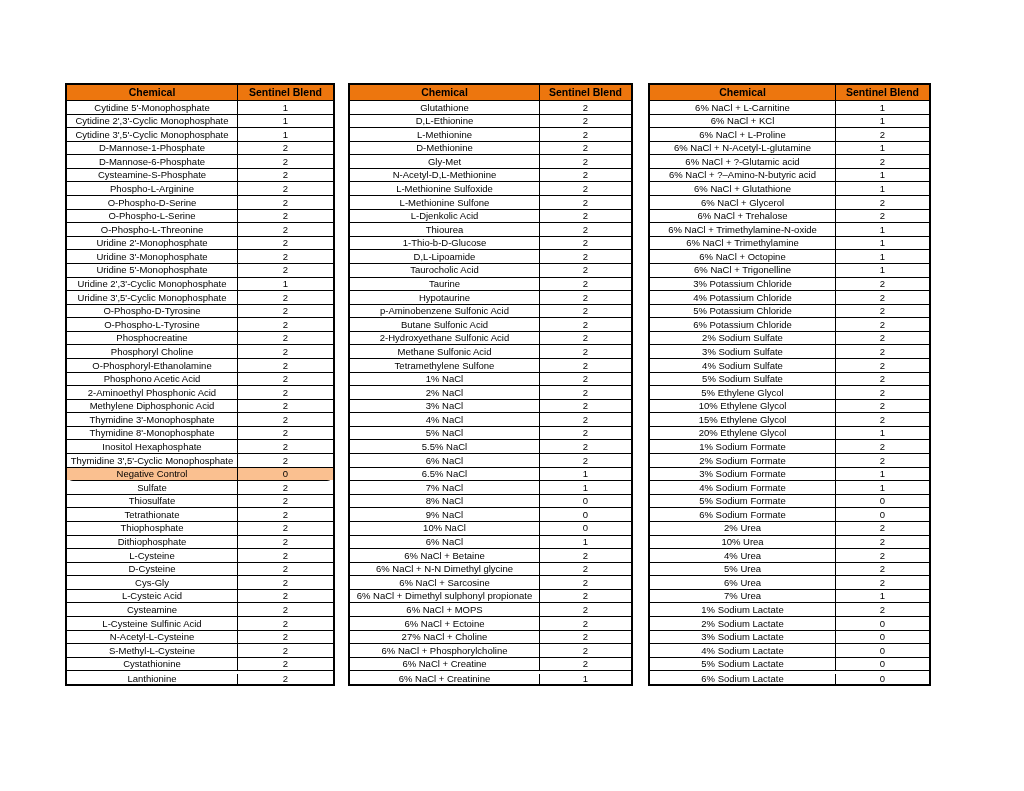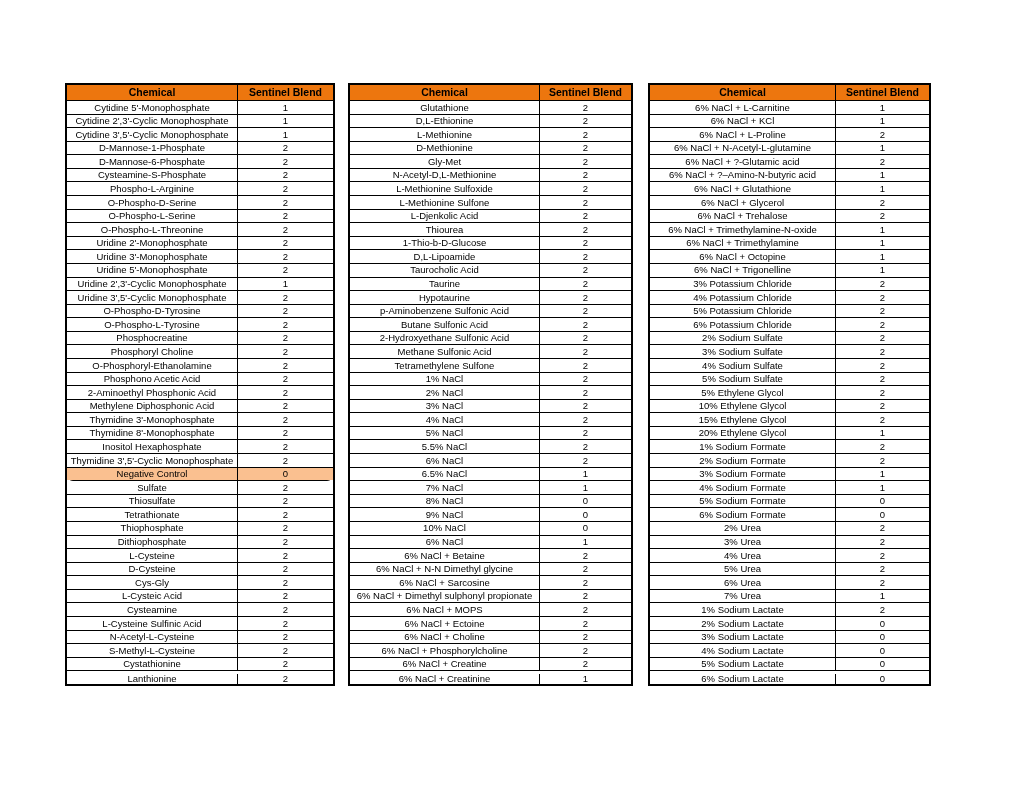--- a/index.html
+++ b/index.html
@@ -472,21 +472,21 @@
           <div class="cell c1">6% NaCl + MOPS</div>
           <div class="cell c2">2</div>
         </div>
 
         <div class="row">
           <div class="cell c1">6% NaCl + Ectoine</div>
           <div class="cell c2">2</div>
         </div>
 
         <div class="row">
-          <div class="cell c1">6% NaCl + Choline</div>
+          <div class="cell c1">27% NaCl + Choline</div>
           <div class="cell c2">2</div>
         </div>
 
         <div class="row">
           <div class="cell c1">6% NaCl + Phosphorylcholine</div>
           <div class="cell c2">2</div>
         </div>
 
         <div class="row">
           <div class="cell c1">6% NaCl + Creatine</div>
@@ -661,21 +661,21 @@
           <div class="cell c1">6% Sodium Formate</div>
           <div class="cell c2">0</div>
         </div>
 
         <div class="row">
           <div class="cell c1">2% Urea</div>
           <div class="cell c2">2</div>
         </div>
 
         <div class="row">
-          <div class="cell c1">3% Urea</div>
+          <div class="cell c1">10% Urea</div>
           <div class="cell c2">2</div>
         </div>
 
         <div class="row">
           <div class="cell c1">4% Urea</div>
           <div class="cell c2">2</div>
         </div>
 
         <div class="row">
           <div class="cell c1">5% Urea</div>

